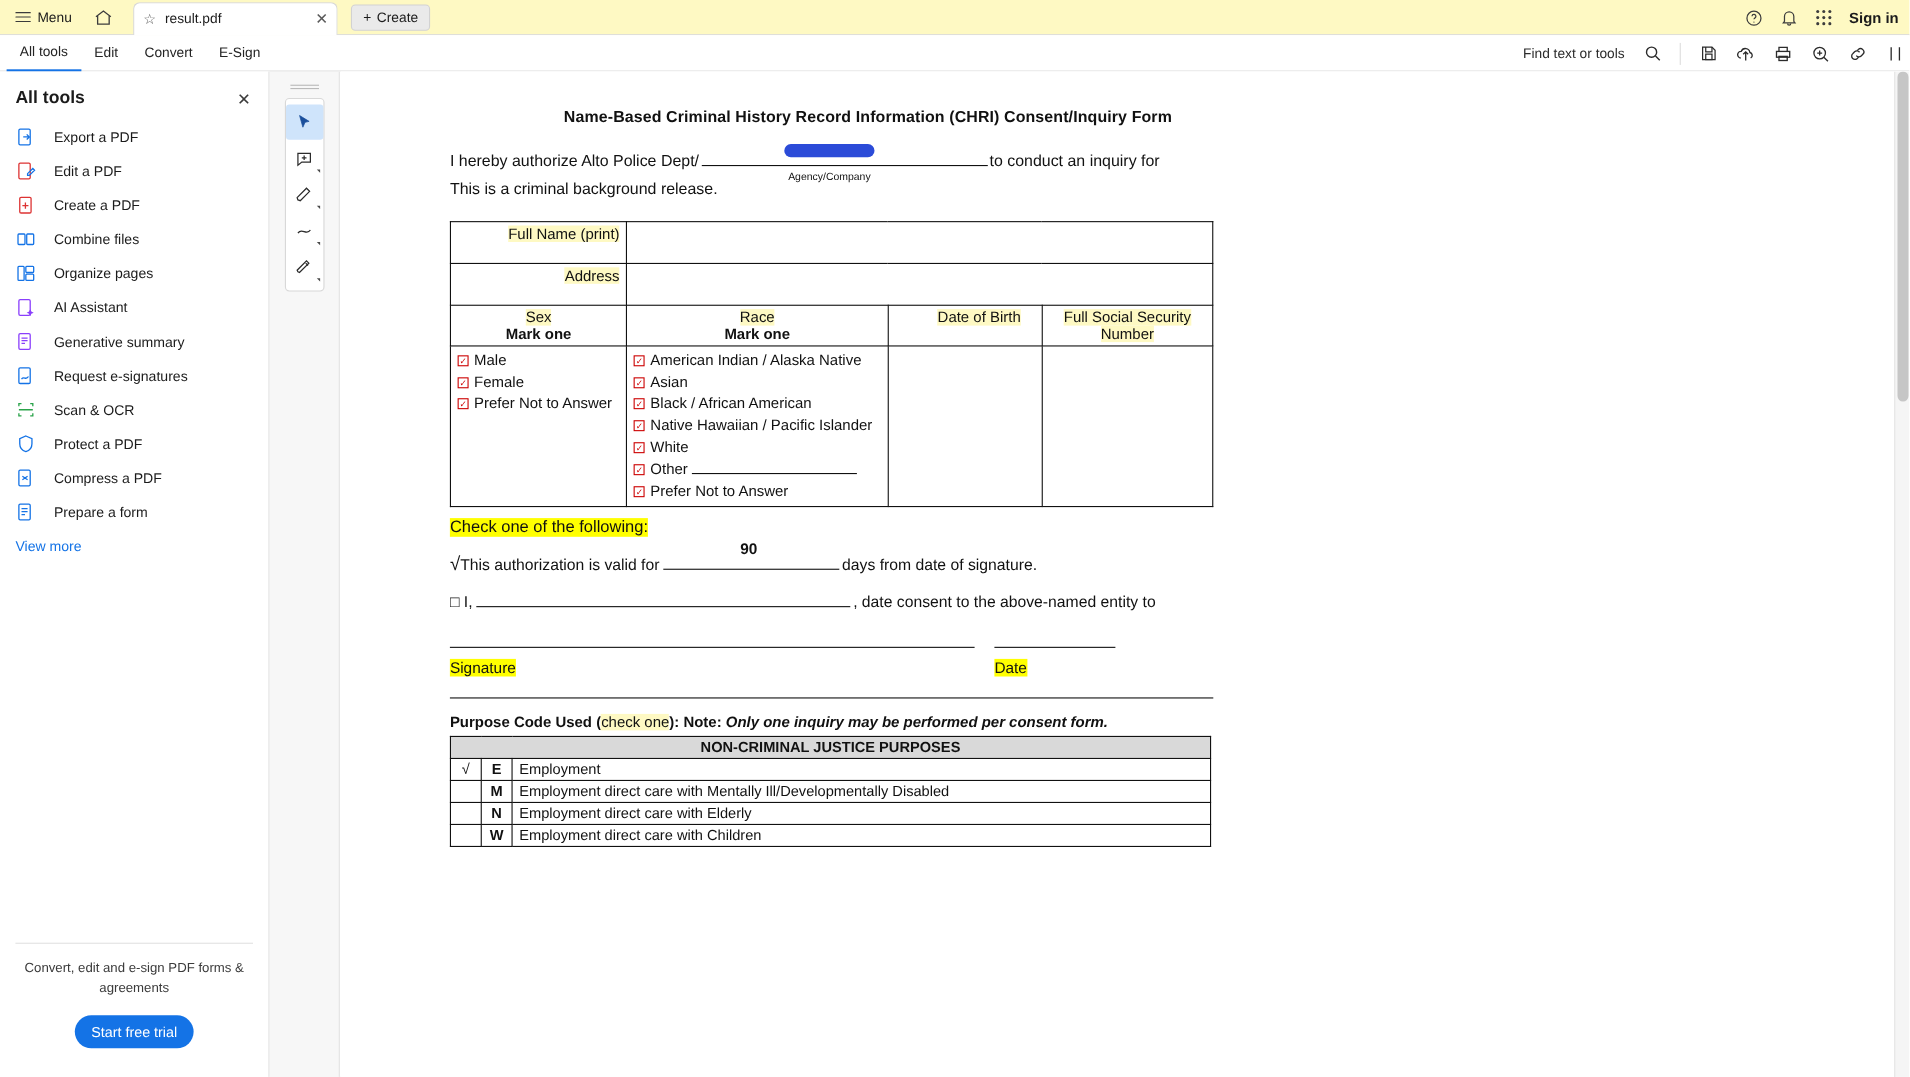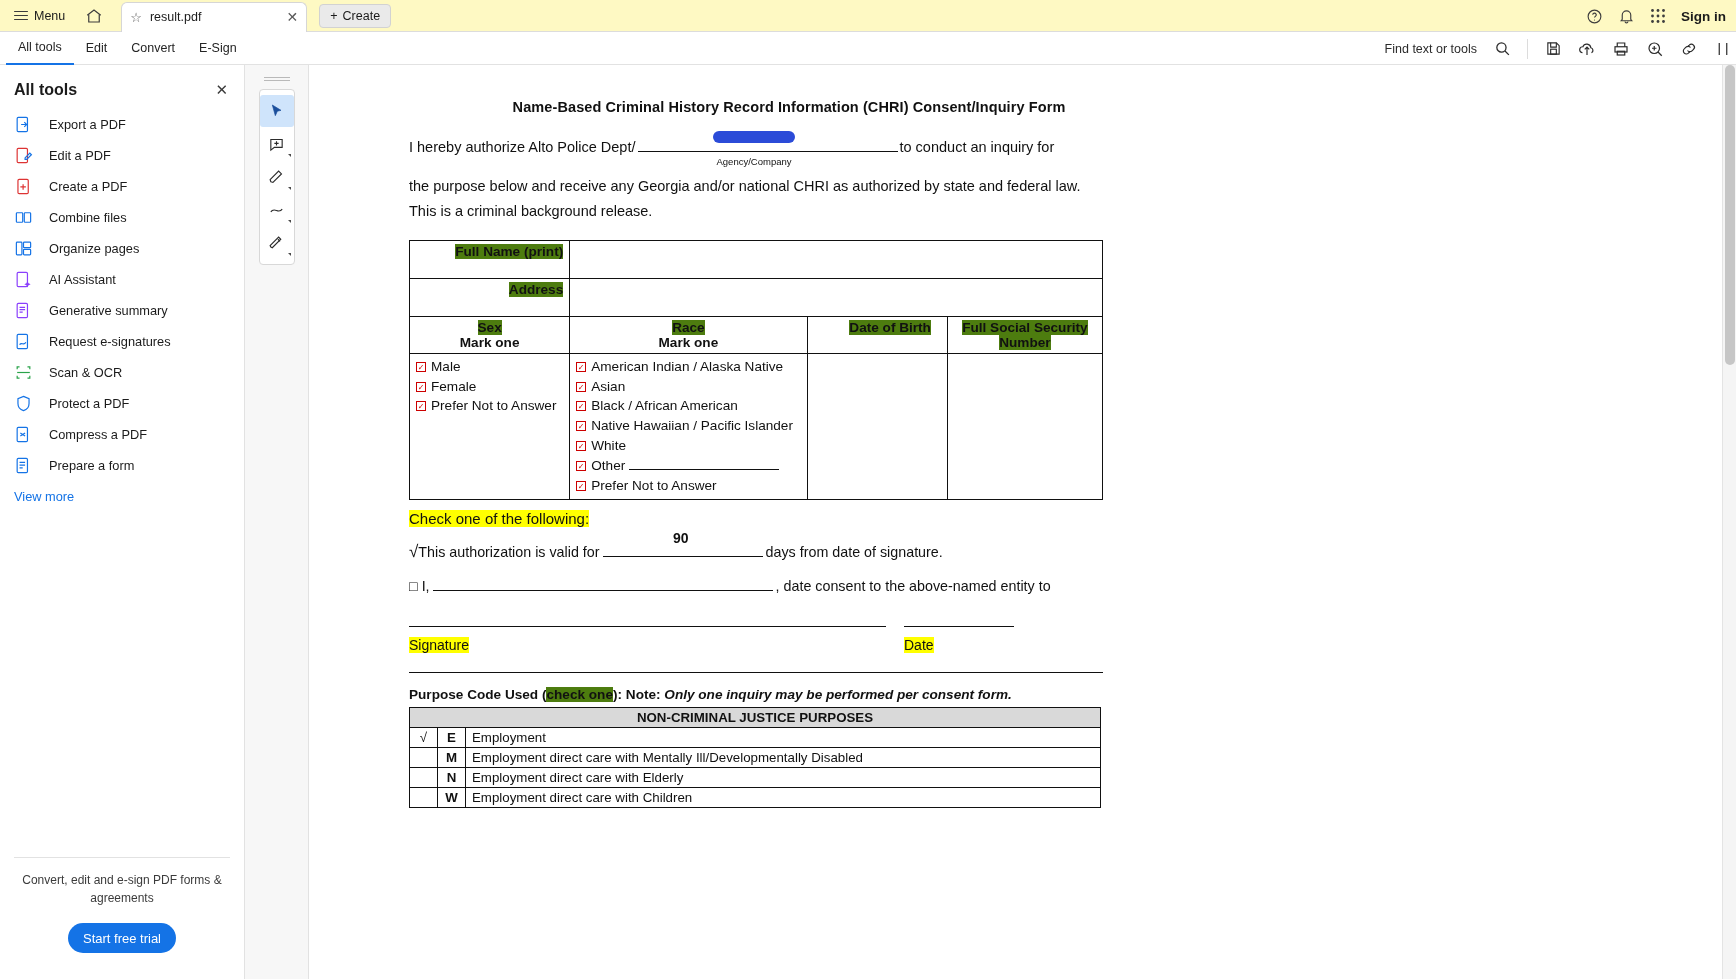--- a/index.html
+++ b/index.html
@@ -165,21 +165,21 @@
   .fillline { display: inline-block; border-bottom: 1px solid #111; height: 15px; }
   .scribble {
     position: absolute;
     background: #2b4bd8;
     border-radius: 6px;
   }
   .agency-cap { font-size: 9.5px; text-align: center; color: #111; }
 
   table.form { border-collapse: collapse; width: 694px; margin-top: 16px; }
   table.form td { border: 1px solid #111; font-size: 13.6px; padding: 3px 6px; vertical-align: top; color: #111; }
-  .hl { background: #4d7c0f; font-weight: bold; }
+  .hl { background: #fef9c3; font-weight: normal; }
   .c-right { text-align: right; }
   .c-center { text-align: center; }
   .cb {
     display: inline-block; width: 10px; height: 10px;
     border: 1px solid #c00; color: #c00; font-size: 9px; line-height: 9px;
     text-align: center; margin-right: 5px; position: relative; top: -1px;
   }
   .cb::after { content: "\2713"; font-size: 8px; }
   .opt { font-size: 13.6px; line-height: 1.45; color: #111; white-space: nowrap; }
   .checkone { font-size: 15px; background: #ffff00; display: inline-block; margin-top: 10px; color: #111; }
@@ -485,21 +485,20 @@
       <div class="pg-inner">
 
         <div class="doc-title">Name-Based Criminal History Record Information (CHRI) Consent/Inquiry Form</div>
 
         <div class="doc-p" style="position:relative;">
           <span>I hereby authorize Alto Police Dept/</span><span class="fillline" style="width:260px; margin:0 2px;"></span><span>to conduct an inquiry for</span>
           <div class="scribble" style="left:304px; top:-4px; width:82px; height:12px;"></div>
           <div class="agency-cap" style="position:absolute; left:290px; top:19px; width:110px;">Agency/Company</div>
         </div>
 
-        <div class="doc-p" style="margin-top:14px;">the purpose below and receive any Georgia and/or national CHRI as authorized by state and federal law.</div>
         <div class="doc-p" style="margin-top:0px;">This is a criminal background release.</div>
 
         <table class="form">
           <tbody>
               <tr>
             <td class="c-right" style="width:160px; height:38px;"><span class="hl">Full Name (print)</span></td>
             <td colspan="3"></td>
           </tr>
           <tr>
             <td class="c-right" style="height:38px;"><span class="hl">Address</span></td>

